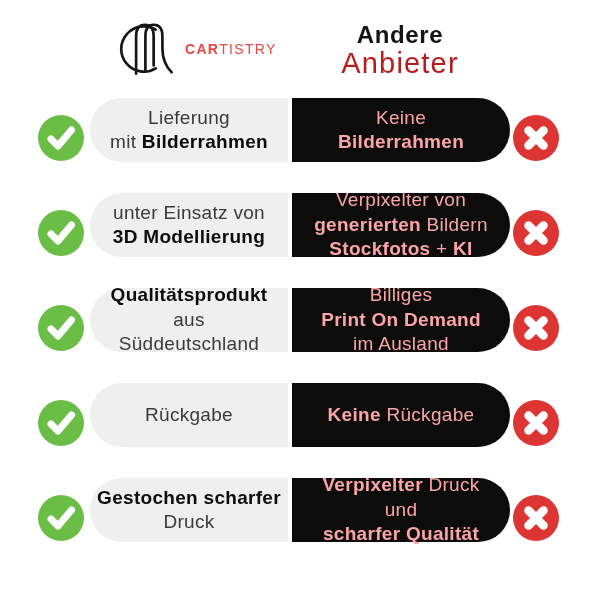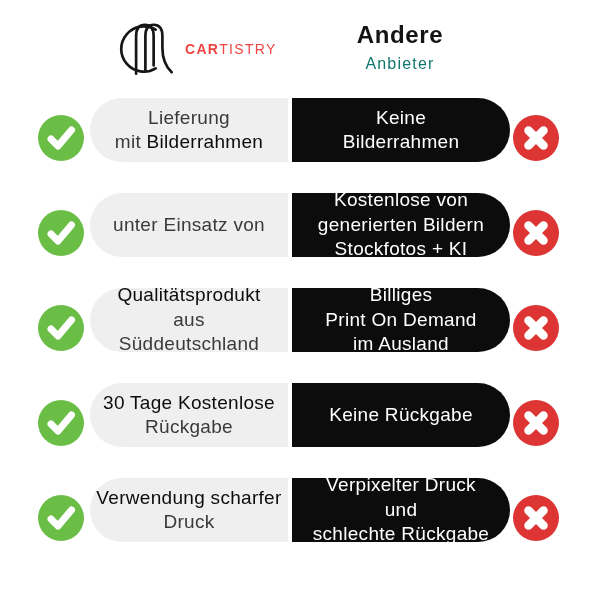--- a/index.html
+++ b/index.html
@@ -10,37 +10,37 @@
   }
 
   
   .header { position:absolute; top:14px; left:0; right:0; height:72px; }
   .brand { position:absolute; left:114px; top:0; height:70px; display:flex; align-items:center; }
   .logo-icon svg { display:block; width:70px; height:66px; }
   .wordmark { font-size:14px; letter-spacing:1.3px; color:#ef4444; margin-left:1px; white-space:nowrap; }
   .wordmark .wb { font-weight:700; }
   .competitor { position:absolute; left:300px; top:6px; width:200px; text-align:center; color:#141414; }
   .comp1 { font-size:24px; font-weight:700; letter-spacing:0.6px; line-height:29px; }
-  .comp2 { font-size:16px; font-weight:400; letter-spacing:1.2px; line-height:29px; color:#0f766e; }
+  .comp2 { font-size:29px; font-weight:400; letter-spacing:1.2px; line-height:29px; color:#b91c1c; }
 
   
   .rows { position:absolute; top:98px; left:0; width:600px; }
   .row { position:relative; height:80px; margin-bottom:15px; }
   .badge { position:absolute; top:50%; transform:translateY(-50%); width:46px; height:46px; }
   .badge svg { display:block; width:46px; height:46px; }
   .badge.check { left:38px; }
   .badge.cross { left:513px; }
   .pill {
     position:absolute; top:0; height:64px; display:flex; flex-direction:column;
     justify-content:center; text-align:center; box-sizing:border-box; padding:0 4px;
   }
   .pill.left  { left:90px;  width:198px; background:var(--pill-light); border-radius:40px 0 0 40px; color:#3a3a3a; }
-  .pill.right { left:292px; width:218px; background:var(--pill-dark);  border-radius:0 40px 40px 0; color:#ffffff; }
+  .pill.right { left:292px; width:218px; background:var(--pill-dark);  border-radius:0 40px 40px 0; color:#fca5a5; }
   .line { font-size:19px; line-height:24.5px; letter-spacing:0.3px; white-space:nowrap; }
-  .line .b { font-weight:400; }
+  .line .b { font-weight:700; }
   .pill.left .b { color:#0c0c0c; }
 </style>
 </head>
 <body>
 
 <div class="page" style="--positive: #6abe45; --negative: #dd3434; --pill-light: #efefef; --pill-dark: #0c0c0c;">
 
   <div class="header">
     <div class="brand">
       <span class="logo-icon">
@@ -84,23 +84,24 @@
 
     <section class="row">
       <span class="badge check">
         <svg viewBox="0 0 46 46">
           <circle cx="23" cy="23" r="23" fill="var(--positive)"></circle>
           <path d="M 13 24 L 20 31 L 33.5 15" fill="none" stroke="#ffffff" stroke-width="7" stroke-linecap="round" stroke-linejoin="round"></path>
         </svg>
       </span>
       <div class="pill left">
           <div class="line"><span>unter Einsatz von</span></div>
+          <div class="line"><span class="b">3D Modellierung</span></div>
         </div>
       <div class="pill right">
-          <div class="line"><span>Kostenlose von</span></div>
+          <div class="line"><span>Verpixelter von</span></div>
           <div class="line"><span class="b">generierten</span><span> Bildern</span></div>
           <div class="line"><span class="b">Stockfotos</span><span> + </span><span class="b">KI</span></div>
         </div>
       <span class="badge cross">
         <svg viewBox="0 0 46 46">
           <circle cx="23" cy="23" r="23" fill="var(--negative)"></circle>
           <path d="M 15.5 15.5 L 30.5 30.5 M 30.5 15.5 L 15.5 30.5" fill="none" stroke="#ffffff" stroke-width="8.5" stroke-linecap="round"></path>
         </svg>
       </span>
     </section>
@@ -131,21 +132,20 @@
     </section>
 
     <section class="row">
       <span class="badge check">
         <svg viewBox="0 0 46 46">
           <circle cx="23" cy="23" r="23" fill="var(--positive)"></circle>
           <path d="M 13 24 L 20 31 L 33.5 15" fill="none" stroke="#ffffff" stroke-width="7" stroke-linecap="round" stroke-linejoin="round"></path>
         </svg>
       </span>
       <div class="pill left">
-          <div class="line"><span class="b">30 Tage Kostenlose</span></div>
           <div class="line"><span>Rückgabe</span></div>
         </div>
       <div class="pill right">
           <div class="line"><span class="b">Keine</span><span> Rückgabe</span></div>
         </div>
       <span class="badge cross">
         <svg viewBox="0 0 46 46">
           <circle cx="23" cy="23" r="23" fill="var(--negative)"></circle>
           <path d="M 15.5 15.5 L 30.5 30.5 M 30.5 15.5 L 15.5 30.5" fill="none" stroke="#ffffff" stroke-width="8.5" stroke-linecap="round"></path>
         </svg>
@@ -153,27 +153,27 @@
     </section>
 
     <section class="row">
       <span class="badge check">
         <svg viewBox="0 0 46 46">
           <circle cx="23" cy="23" r="23" fill="var(--positive)"></circle>
           <path d="M 13 24 L 20 31 L 33.5 15" fill="none" stroke="#ffffff" stroke-width="7" stroke-linecap="round" stroke-linejoin="round"></path>
         </svg>
       </span>
       <div class="pill left">
-          <div class="line"><span class="b">Verwendung scharfer</span></div>
+          <div class="line"><span class="b">Gestochen scharfer</span></div>
           <div class="line"><span>Druck</span></div>
         </div>
       <div class="pill right">
           <div class="line"><span class="b">Verpixelter</span><span> Druck</span></div>
           <div class="line"><span>und</span></div>
-          <div class="line"><span class="b">schlechte Rückgabe</span></div>
+          <div class="line"><span class="b">scharfer Qualität</span></div>
         </div>
       <span class="badge cross">
         <svg viewBox="0 0 46 46">
           <circle cx="23" cy="23" r="23" fill="var(--negative)"></circle>
           <path d="M 15.5 15.5 L 30.5 30.5 M 30.5 15.5 L 15.5 30.5" fill="none" stroke="#ffffff" stroke-width="8.5" stroke-linecap="round"></path>
         </svg>
       </span>
     </section>
   </main>
 

